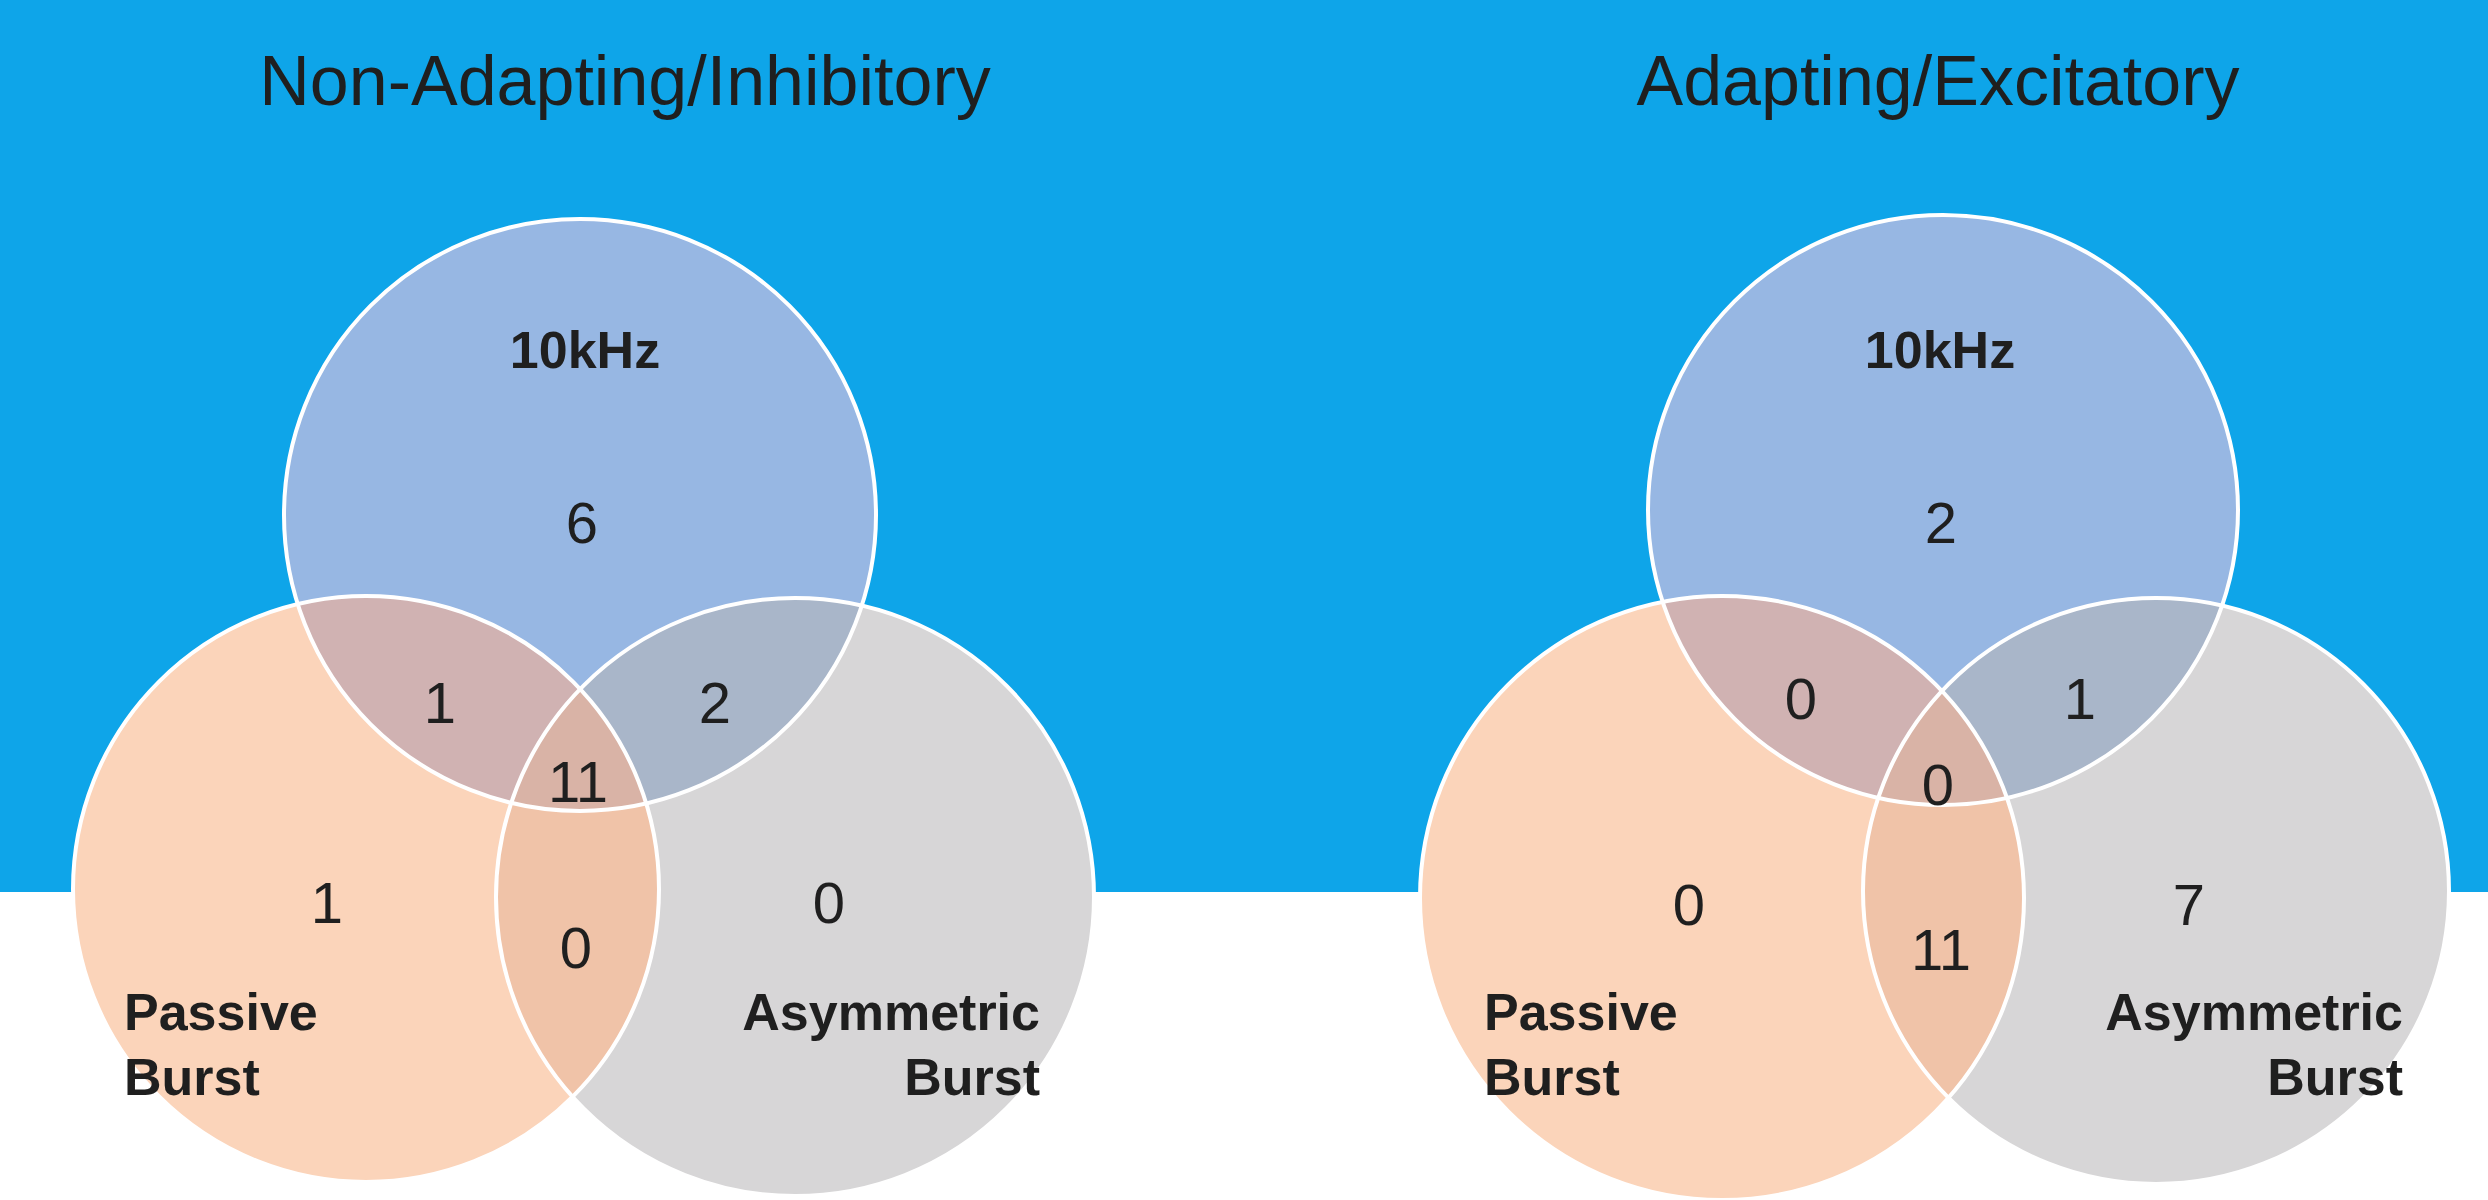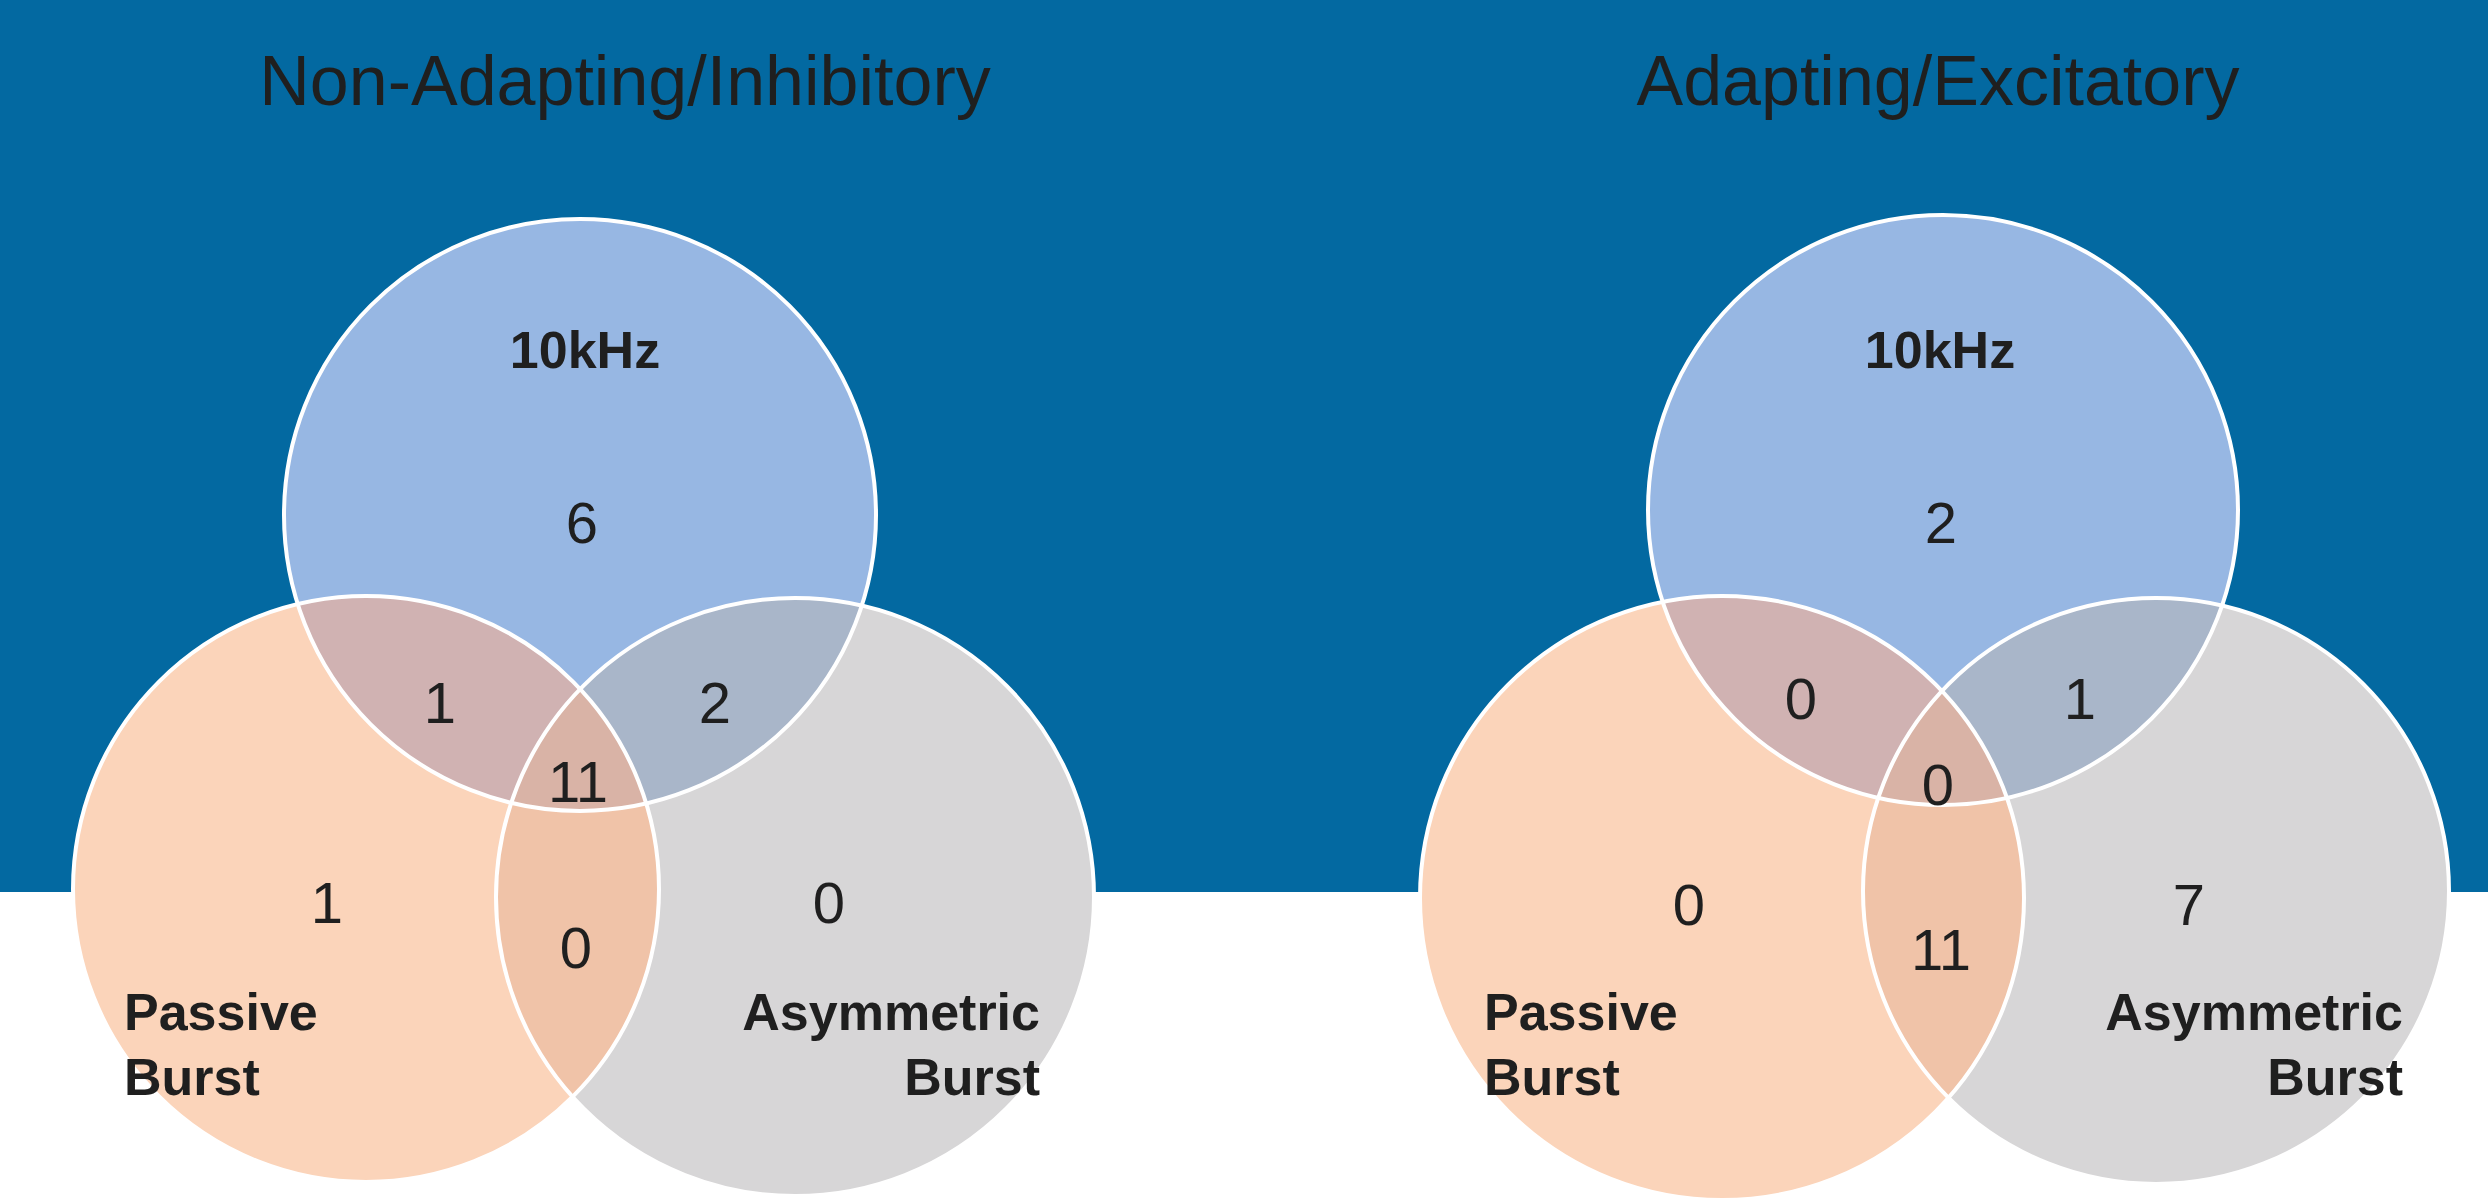--- a/index.html
+++ b/index.html
@@ -8,21 +8,21 @@
     background: #ffffff;
     width: 2488px;
     height: 1200px;
     overflow: hidden;
     font-family: "Liberation Sans", sans-serif;
   }
   .canvas {
     position: relative;
     width: 2488px;
     height: 892px;
-    background: #0369a1;
+    background: #0ea5e9;
   }
   svg { display: block; }
   text {
     fill: #1f1f1f;
     font-family: "Liberation Sans", sans-serif;
   }
   .title   { font-size: 70px; font-weight: 500; letter-spacing: 0px; }
   .num     { font-size: 58px; font-weight: 400; }
   .setlbl  { font-size: 52px; font-weight: 700; }
 </style>

